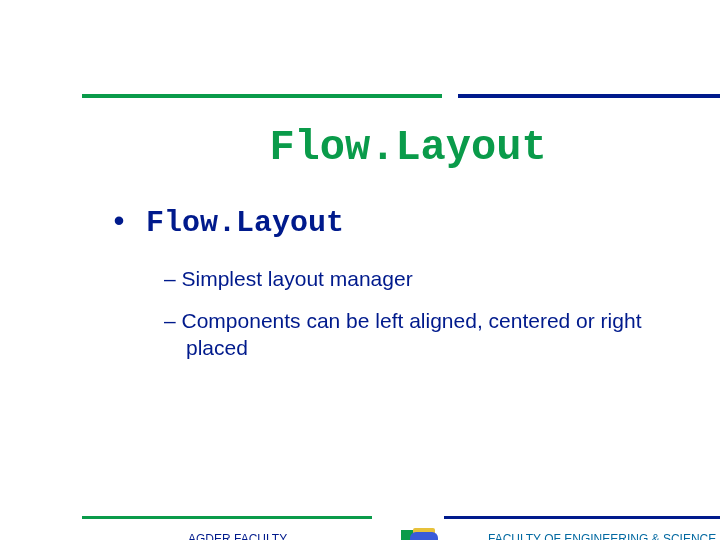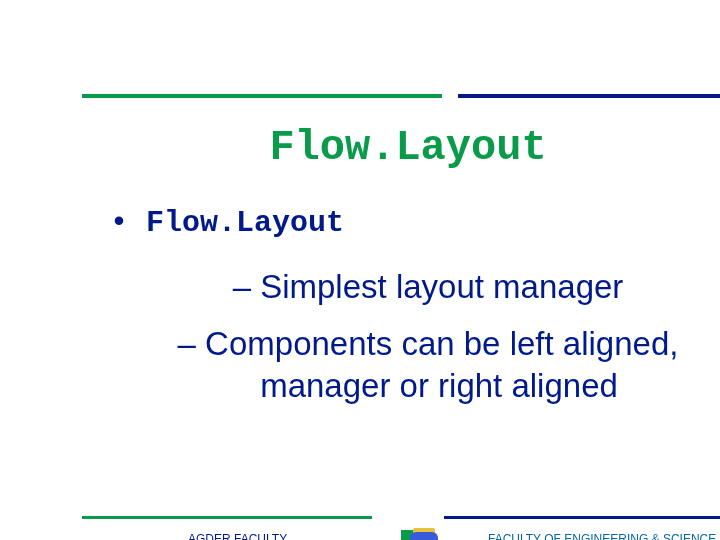--- a/index.html
+++ b/index.html
@@ -49,24 +49,23 @@
   }
   .bullet-main::before {
     content: "• ";
   }
   .sub-list {
     position: absolute;
     top: 202px;
     left: 100px;
     width: 560px;
     font-family: Arial, sans-serif;
-    font-size: 33px;
+    font-size: 21px;
     color: #001a8c;
     line-height: 1.25;
-    text-align: center;
   }
   .sub-item {
     text-indent: -22px;
     padding-left: 22px;
     margin-bottom: 2px;
   }
   .sub-item::before {
     content: "– ";
   }
   .bottom-rule-left {
@@ -148,21 +147,21 @@
 
 <div class="top-rule-left"></div>
 <div class="top-rule-right"></div>
 
 <div class="slide-title">Flow.Layout</div>
 
 <div class="bullet-main">Flow.Layout</div>
 
 <div class="sub-list">
   <div class="sub-item">Simplest layout manager</div>
-  <div class="sub-item">Components can be left aligned, manager or right aligned</div>
+  <div class="sub-item">Components can be left aligned, centered or right placed</div>
 </div>
 
 <div class="bottom-rule-left"></div>
 <div class="bottom-rule-right"></div>
 
 <div class="logo">
   <div class="bar-left"></div>
   <div class="bar-right"></div>
   <div class="column"></div>
   <div class="cap"></div>

